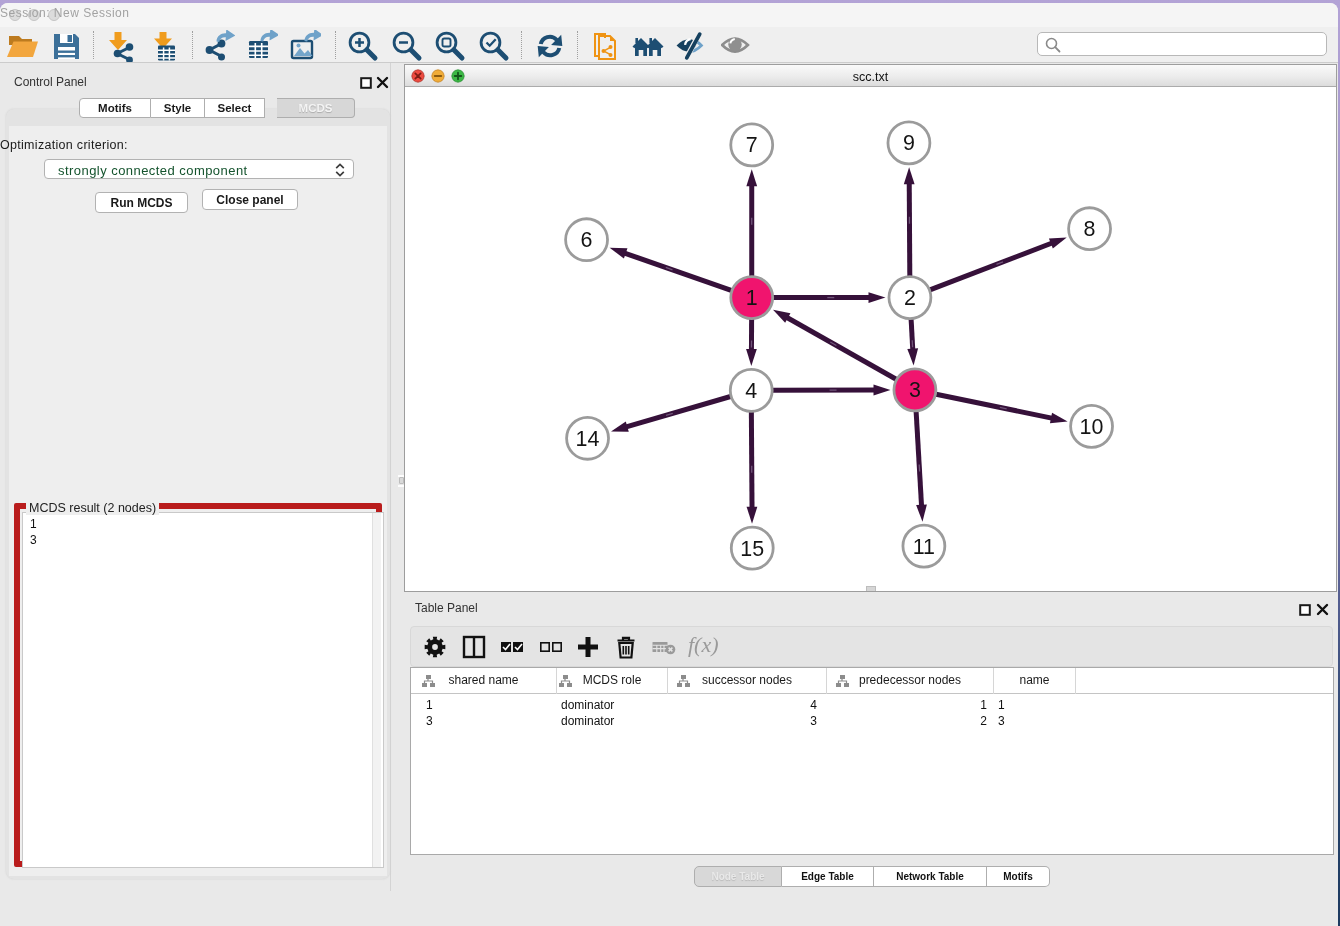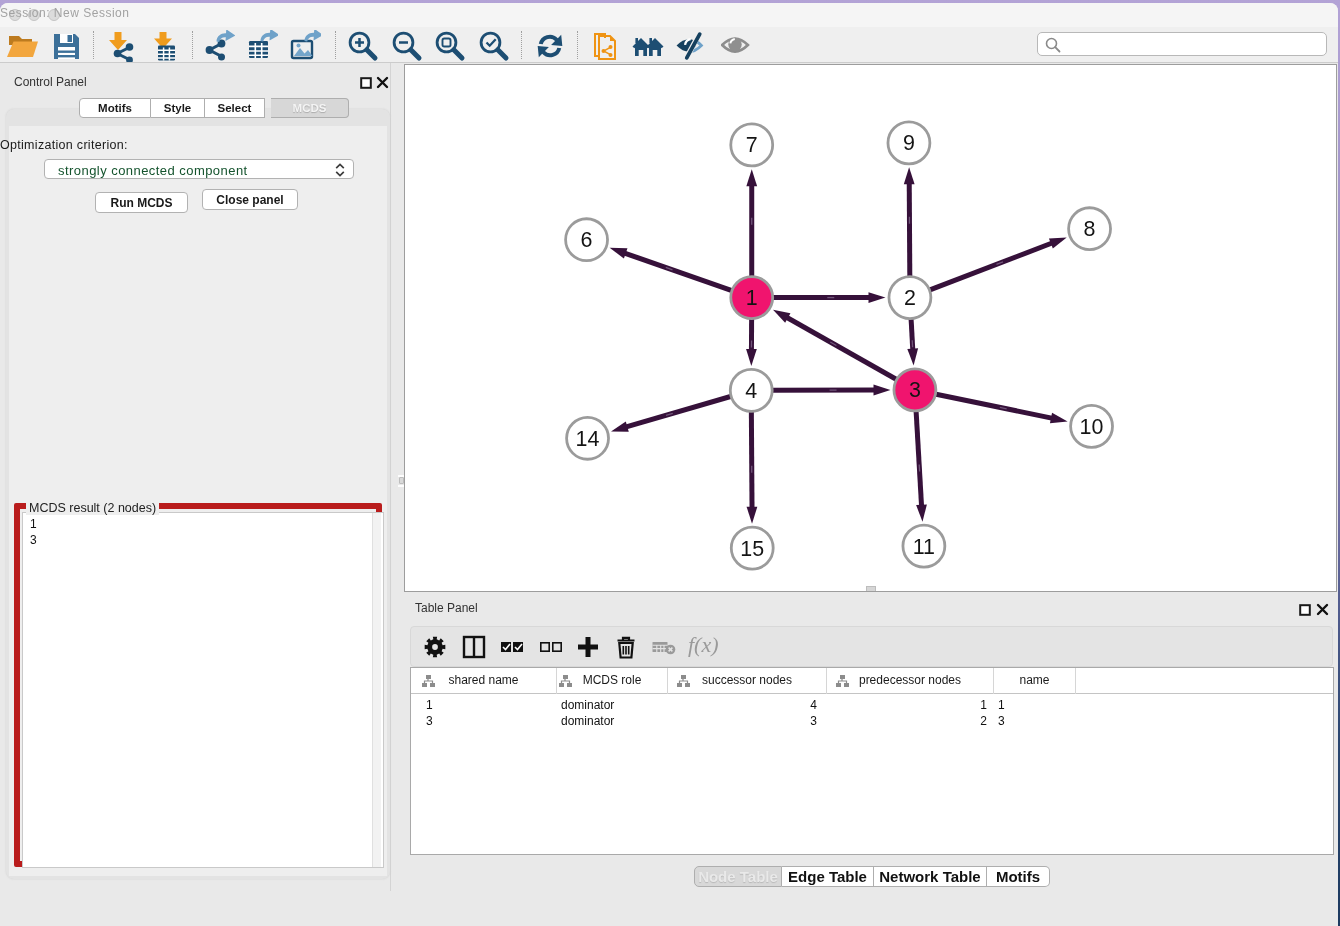--- a/index.html
+++ b/index.html
@@ -26,21 +26,21 @@
 .nettbar{position:absolute;left:0;top:0;width:100%;height:22px;background:linear-gradient(180deg,#fafafa 0%,#ececec 55%,#dcdcdc 100%);border-bottom:1px solid #ababab}
 .nettitle{position:absolute;top:5px;left:0;width:100%;text-align:center;font-size:12.5px;color:#111}
 .cbtn{position:absolute;top:4px;width:14px;height:14px;border-radius:50%}
 
 .tpanel{position:absolute;left:405px;top:595px;width:933px;height:291px;background:#e9e9e9}
 .tptbarbox{position:absolute;left:5px;top:28px;width:923px;height:41px;background:#e4e4e4;border:1px solid #d8d8d8;border-radius:4px}
 .ttable{position:absolute;left:5px;top:69px;width:924px;height:188px;background:#fff;border:1px solid #a9a9a9}
 .thead{position:absolute;left:0;top:0;width:100%;height:26px;background:#fff;border-bottom:1px solid #c4c4c4;font-size:12px;color:#1a1a1a}
 .hcol{position:absolute;top:0;height:26px;border-right:1px solid #d6d6d6;text-align:center;line-height:25px}
 .trow{position:absolute;font-size:12px;color:#111}
-.btabs{position:absolute;top:268px;height:21px;font-size:15px}
+.btabs{position:absolute;top:268px;height:21px;font-size:10px}
 .btab{position:absolute;top:0;height:21px;background:#fff;border:1px solid #aeaeae;color:#111;text-align:center;line-height:20px;font-weight:bold}
 .btab.sel{background:#d8d8d8;color:#e9e9e9;text-shadow:0 1px 1px #b8b8b8}
 
 .statusbar{position:absolute;left:0;top:886px;width:100%;height:34px;background:#ececec;border-top:1px solid #cfcfcf}
 svg{display:block}
 </style></head>
 <body>
 <div class="win">
  <div class="titlebar">
   <div class="tl" style="left:9px"></div>
@@ -200,21 +200,21 @@
   <svg style="position:absolute;left:360px;top:14px" width="12" height="12" viewBox="0 0 12 12">
         <rect x="1.2" y="1.2" width="9.6" height="9.6" fill="#fff" stroke="#1a1a1a" stroke-width="2"></rect>
       </svg>
   <svg style="position:absolute;left:376px;top:13px" width="13" height="13" viewBox="0 0 13 13">
         <path d="M2 2 L11 11 M11 2 L2 11" stroke="#111" stroke-width="2.4" stroke-linecap="round"></path>
       </svg>
   <div class="tabs" style="left:79px;width:243px">
    <div class="tab" style="left:0;width:72px;border-radius:4px 0 0 4px">Motifs</div>
    <div class="tab" style="left:72px;width:54px;border-left:none">Style</div>
    <div class="tab" style="left:126px;width:60px;border-left:none">Select</div>
-   <div class="tab sel" style="left:192px;width:78px;border-left:none;border-radius:0 4px 4px 0">MCDS</div>
+   <div class="tab sel" style="left:198px;width:78px;border-left:none;border-radius:0 4px 4px 0">MCDS</div>
   </div>
   <div style="position:absolute;left:6px;top:46px;width:384px;height:770px;background:#e3e3e3;border-radius:8px;box-shadow:0 0 2px #cfcfcf"></div>
       <div style="position:absolute;left:9px;top:63px;width:378px;height:750px;background:#eeeeee"></div>
   <div style="position:absolute;left:0;top:75px;width:391px;text-align:left;font-size:12.5px;letter-spacing:0.3px;color:#1a1a1a">Optimization criterion:</div>
   <div style="position:absolute;left:44px;top:96px;width:310px;height:20px;background:#fff;border:1px solid #b2b2b2;border-radius:4px">
    <div style="position:absolute;left:13px;top:3px;font-size:13px;letter-spacing:0.45px;color:#14532d">strongly connected component</div>
    <svg style="position:absolute;right:7px;top:3px" width="12" height="14" viewBox="0 0 12 14">
     <path d="M2.2 5.2 L6 1.5 L9.8 5.2 M2.2 8.8 L6 12.5 L9.8 8.8" fill="none" stroke="#3c3c3c" stroke-width="1.7"></path>
    </svg>
   </div>
@@ -225,20 +225,35 @@
    <div style="position:absolute;left:2px;top:3px;width:362px;height:356px;background:#fff;border:1px solid #c9c9c9">
     <div style="position:absolute;left:7px;top:3px;font-size:12px;color:#111;line-height:16px">1<br>3</div>
     <div style="position:absolute;right:2px;top:0;width:9px;height:100%;background:#f2f2f2;border-left:1px solid #e0e0e0"></div>
    </div>
   </div>
  </div>
  <div style="position:absolute;left:398px;top:472px;width:8px;height:2px;background:#fdfdfd"></div>
  <div style="position:absolute;left:399px;top:474px;width:5px;height:7px;background:#d9d9d9;border:1px solid #bdbdbd;border-radius:1px"></div>
  <div style="position:absolute;left:398px;top:482px;width:8px;height:2px;background:#fdfdfd"></div>
  <div class="netwin" id="netwin">
+  <div class="nettbar">
+   <svg class="cbtn" style="left:6px" width="15" height="15" viewBox="0 0 15 15">
+          <circle cx="7.5" cy="7.5" r="6.6" fill="#ee4b40" stroke="#b23a31" stroke-width="1"></circle>
+          <path d="M4.6 4.6 L10.4 10.4 M10.4 4.6 L4.6 10.4" stroke="#7e1d15" stroke-width="1.8" stroke-linecap="round"></path>
+        </svg>
+   <svg class="cbtn" style="left:26px" width="15" height="15" viewBox="0 0 15 15">
+          <circle cx="7.5" cy="7.5" r="6.6" fill="#f0ac38" stroke="#c8882a" stroke-width="1"></circle>
+          <path d="M4 7.5 h7" stroke="#8a5a10" stroke-width="2" stroke-linecap="round"></path>
+        </svg>
+   <svg class="cbtn" style="left:46px" width="15" height="15" viewBox="0 0 15 15">
+          <circle cx="7.5" cy="7.5" r="6.6" fill="#3cb845" stroke="#2d9238" stroke-width="1"></circle>
+          <path d="M4 7.5 h7 M7.5 4 v7" stroke="#14551b" stroke-width="2" stroke-linecap="round"></path>
+        </svg>
+   <div class="nettitle">scc.txt</div>
+  </div>
   <svg style="position:absolute;left:1px;top:22px" width="930" height="505" viewBox="0 0 930 506" font-family="Liberation Sans, sans-serif">
    <g stroke="#36113a" stroke-width="5" fill="#36113a">
     <line x1="345.5" y1="193.0" x2="345.5" y2="97.5"></line>
           <polygon stroke="none" points="345.5,82.5 350.9,99.5 340.1,99.5"></polygon>
     <line x1="328.5" y1="205.0" x2="217.3" y2="166.1"></line>
           <polygon stroke="none" points="203.1,161.1 221.0,161.6 217.4,171.8"></polygon>
     <line x1="363.5" y1="211.0" x2="464.5" y2="211.0"></line>
           <polygon stroke="none" points="479.5,211.0 462.5,216.4 462.5,205.6"></polygon>
     <line x1="345.4" y1="229.0" x2="345.2" y2="264.5"></line>
           <polygon stroke="none" points="345.1,279.5 339.8,262.5 350.6,262.5"></polygon>

